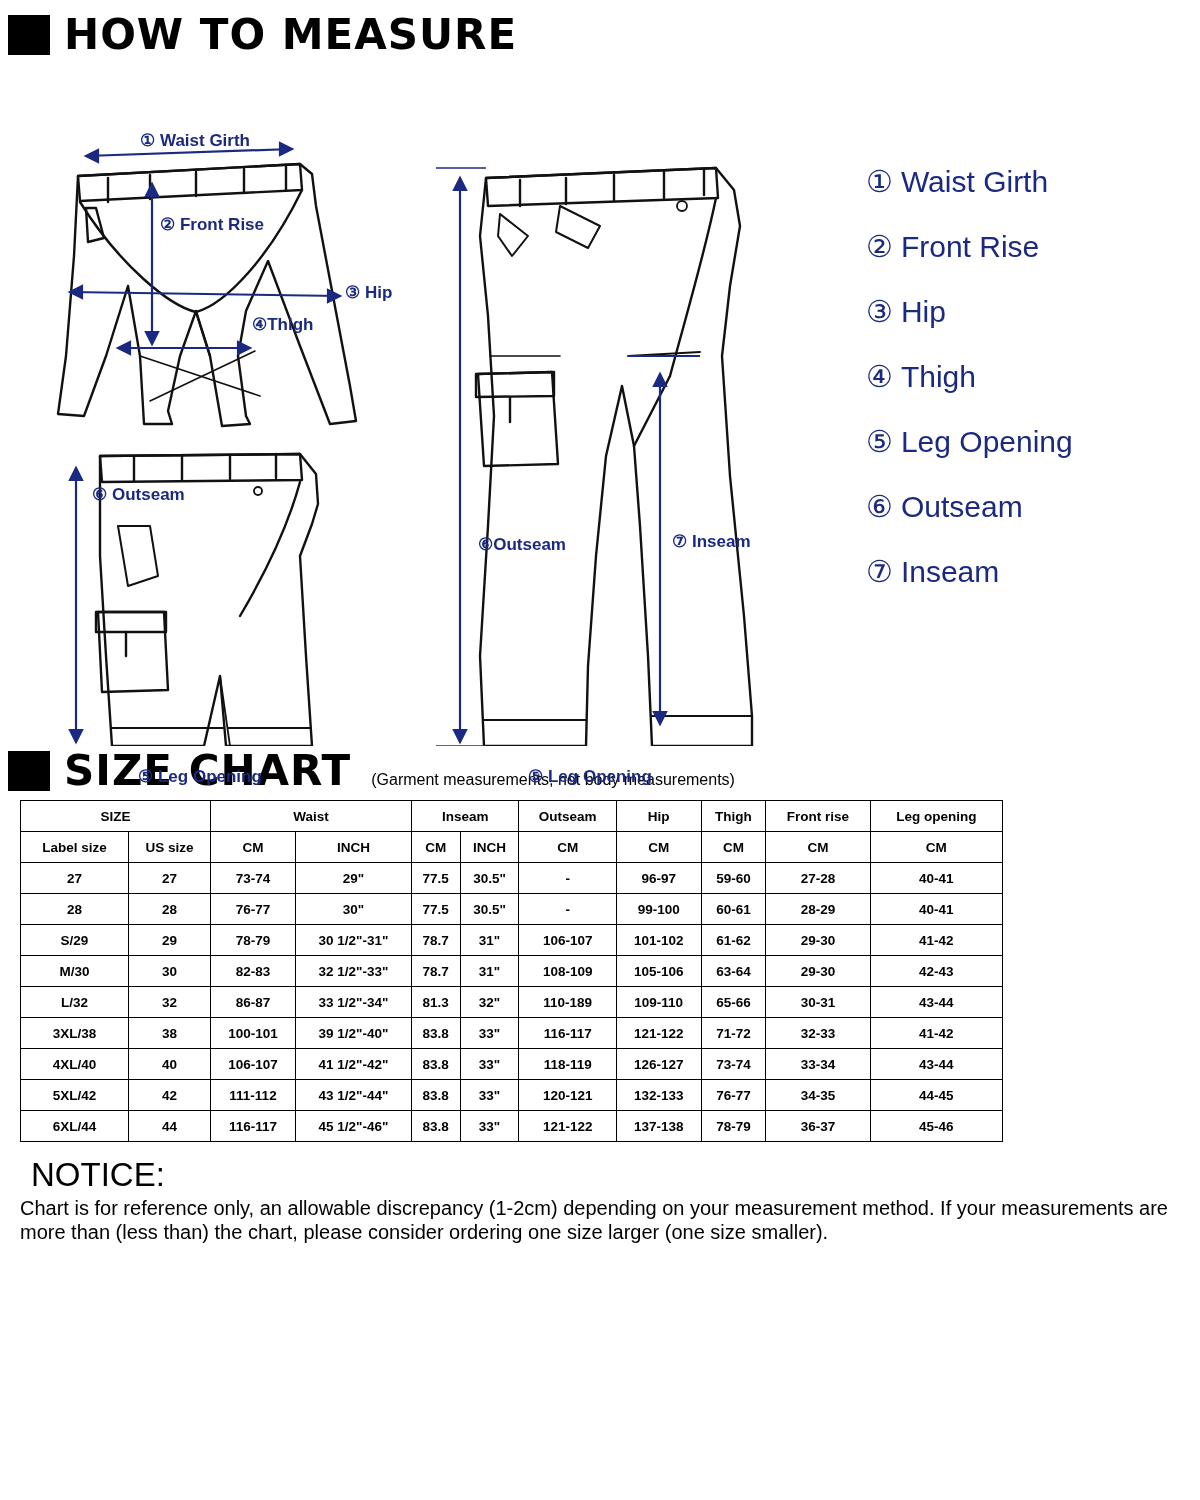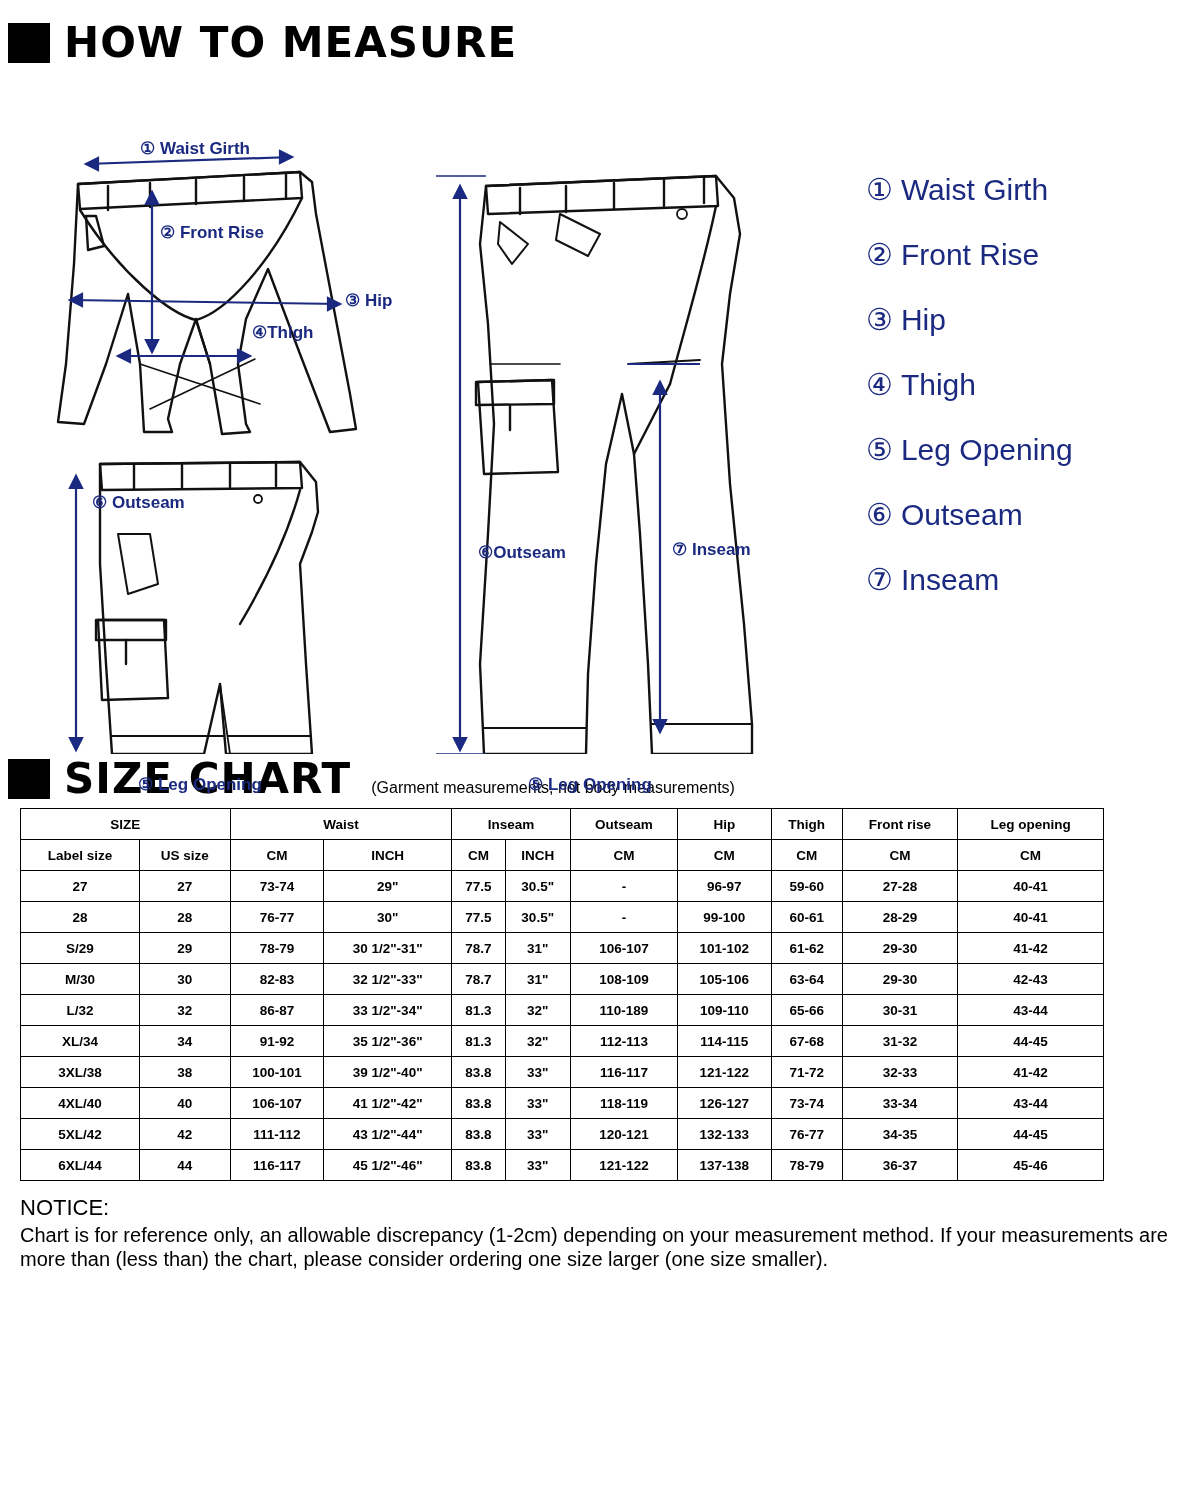--- a/index.html
+++ b/index.html
@@ -27,21 +27,21 @@
     background: #000;
     flex: none;
   }
   .head-title {
     font-size: 42px;
     font-weight: bold;
     letter-spacing: 1px;
     line-height: 1;
     font-family: "DejaVu Sans", sans-serif;
   }
-  #how-to-measure-head { padding-top: 22px; }
+  #how-to-measure-head { padding-top: 14px; }
   #size-chart-head { padding-top: 4px; }
   .head-note {
     font-size: 16px;
     margin-left: 6px;
     align-self: flex-end;
     padding-bottom: 3px;
   }
 
   
   .diagram-area {
@@ -77,41 +77,42 @@
     left: 0;
     top: 0;
   }
 
   
   .table-wrap {
     padding: 8px 20px 0 20px;
   }
   table.size-chart {
     border-collapse: collapse;
-    width: 1084px;
+    width: 983px;
     font-size: 13.5px;
     font-weight: bold;
   }
   table.size-chart th, table.size-chart td {
     border: 1px solid #000;
     text-align: center;
     height: 31px;
     padding: 0 2px;
     font-weight: bold;
     font-size: 13.5px;
   }
   table.size-chart thead th { background: #fff; }
 
   
   .notice {
     padding: 14px 20px 0 20px;
   }
   .notice-title {
-    font-size: 22px;
+    font-size: 33px;
     margin-bottom: 2px;
+    margin-left: 11px;
   }
   .notice-body {
     font-size: 20px;
     line-height: 1.22;
   }
 </style>
 </head>
 <body>
 
 <div class="section-head" id="how-to-measure-head">
@@ -378,33 +379,20 @@
         <td>33 1/2"-34"</td>
         <td>81.3</td>
         <td>32"</td>
         <td>110-189</td>
         <td>109-110</td>
         <td>65-66</td>
         <td>30-31</td>
         <td>43-44</td>
       </tr>
       <tr>
-        <td>XL/34</td>
-        <td>34</td>
-        <td>91-92</td>
-        <td>35 1/2"-36"</td>
-        <td>81.3</td>
-        <td>32"</td>
-        <td>112-113</td>
-        <td>114-115</td>
-        <td>67-68</td>
-        <td>31-32</td>
-        <td>44-45</td>
-      </tr>
-      <tr>
         <td>3XL/38</td>
         <td>38</td>
         <td>100-101</td>
         <td>39 1/2"-40"</td>
         <td>83.8</td>
         <td>33"</td>
         <td>116-117</td>
         <td>121-122</td>
         <td>71-72</td>
         <td>32-33</td>

